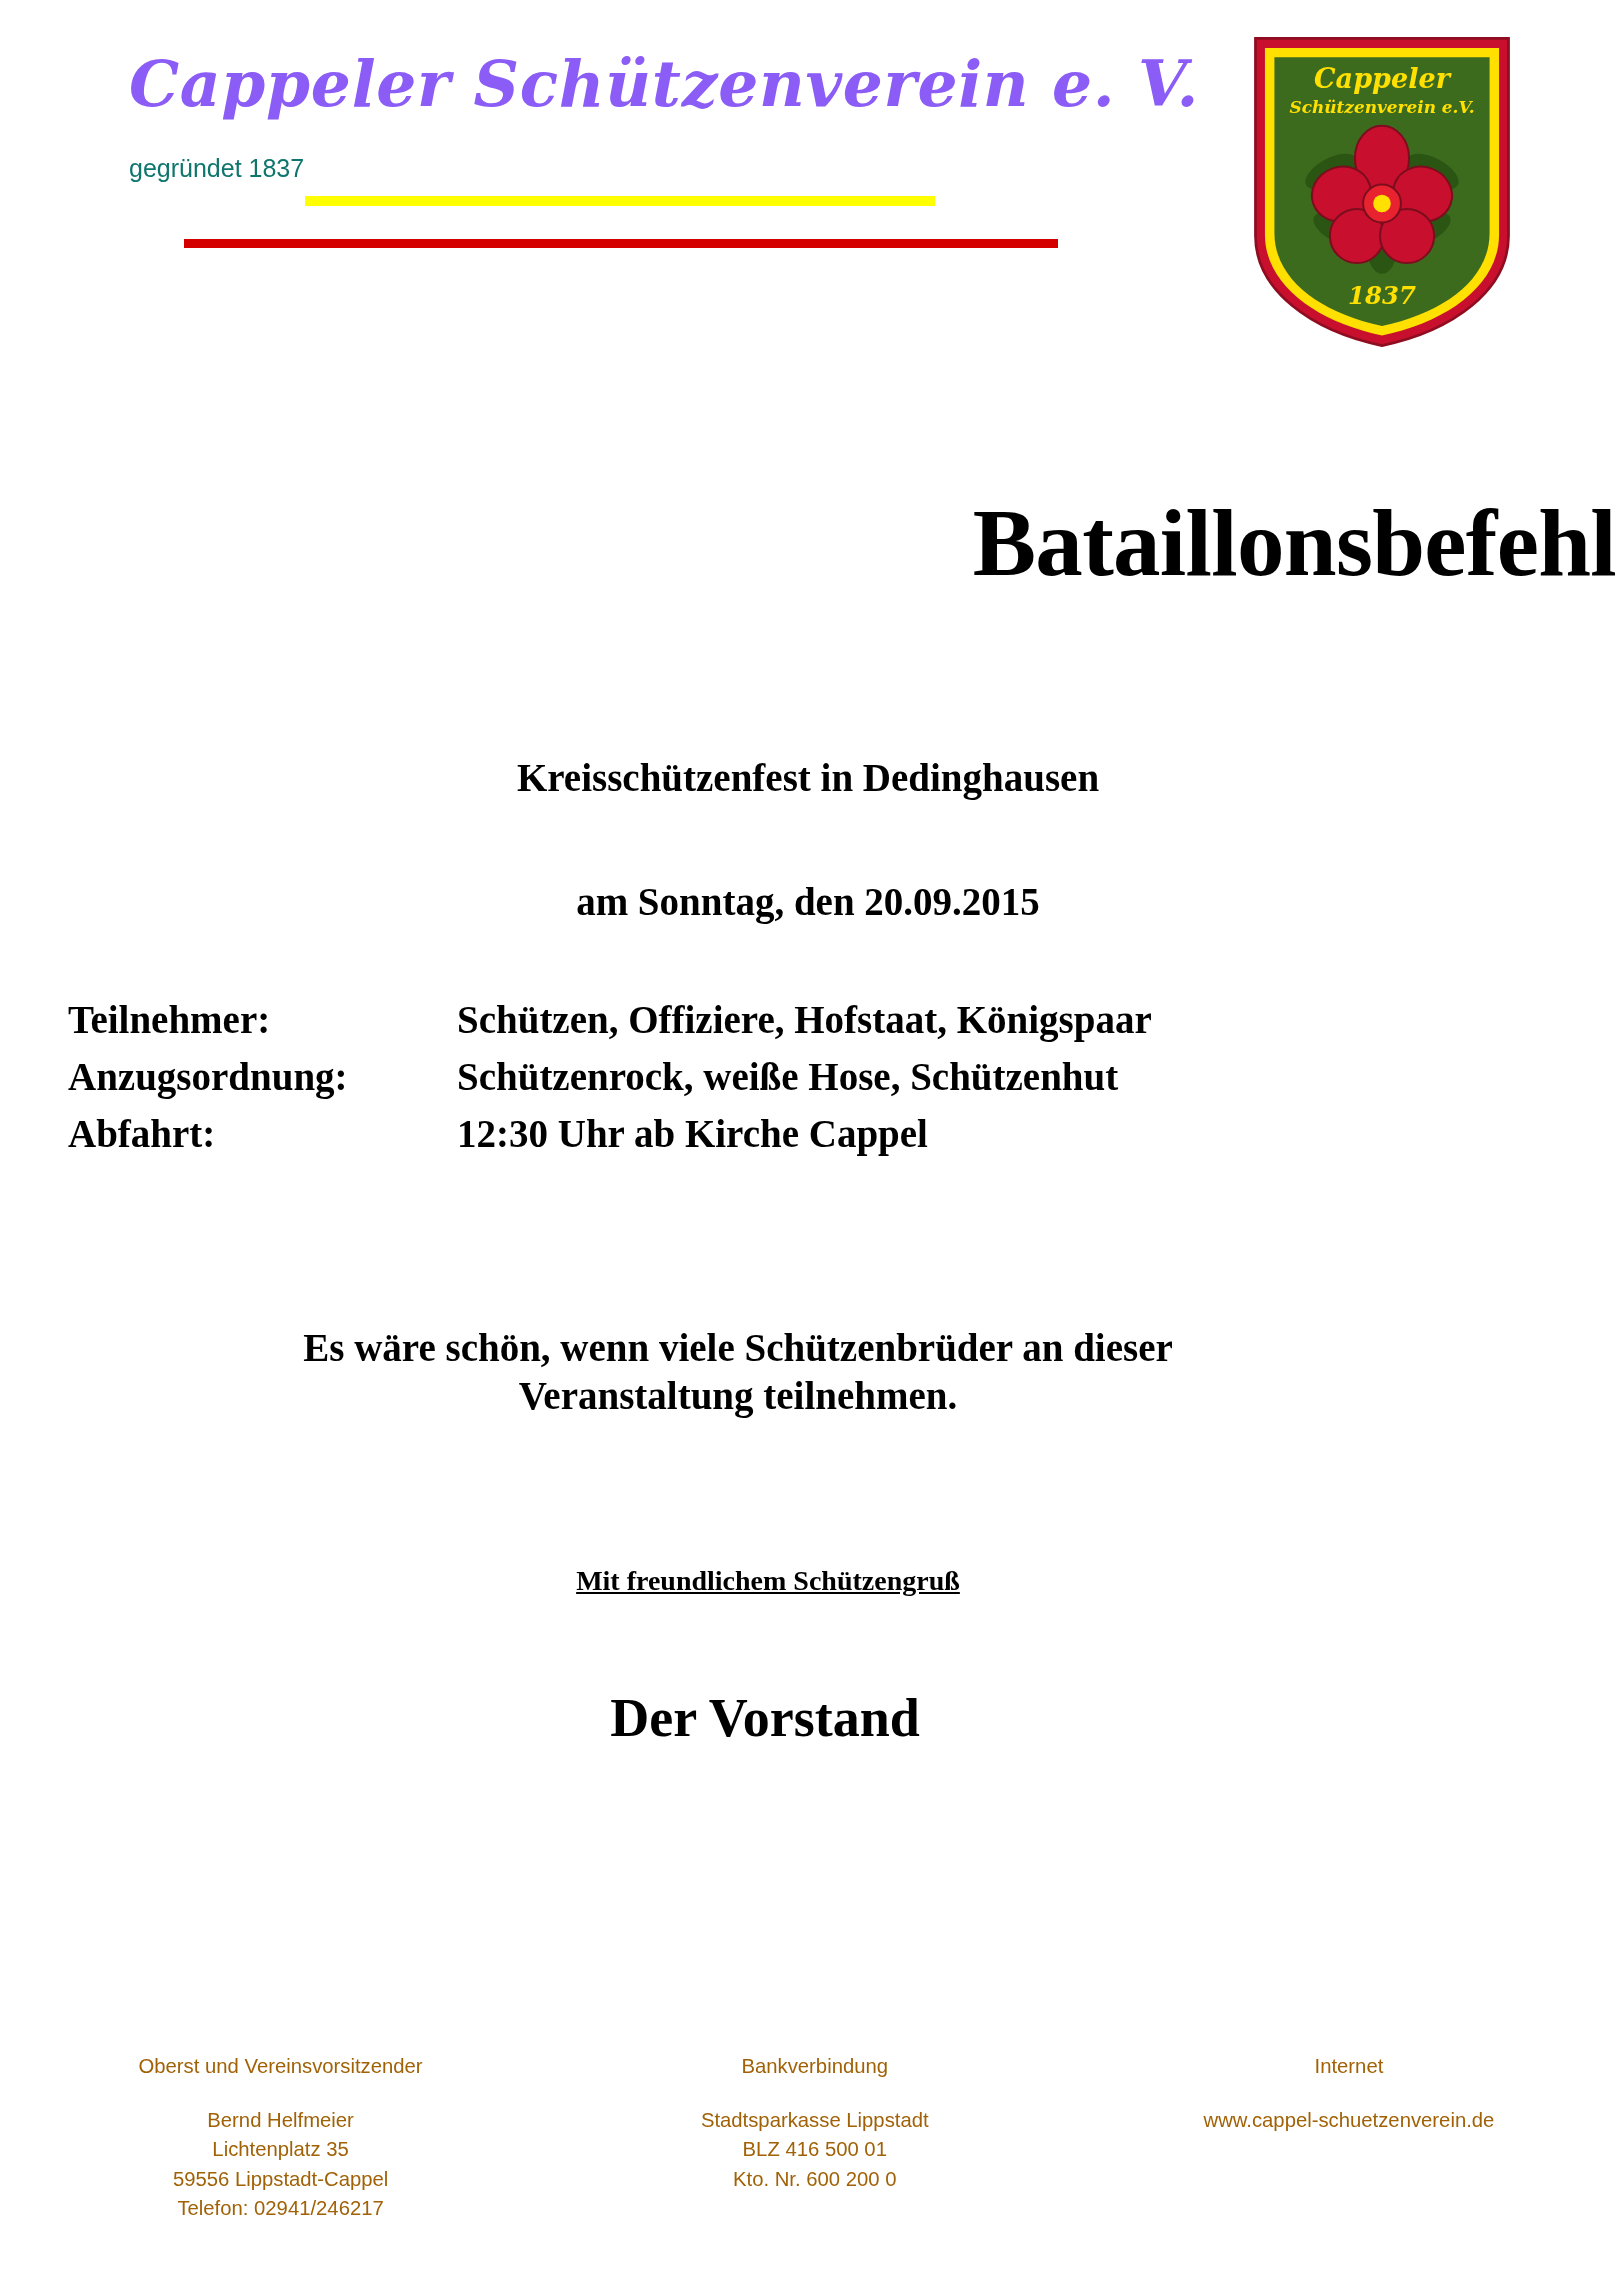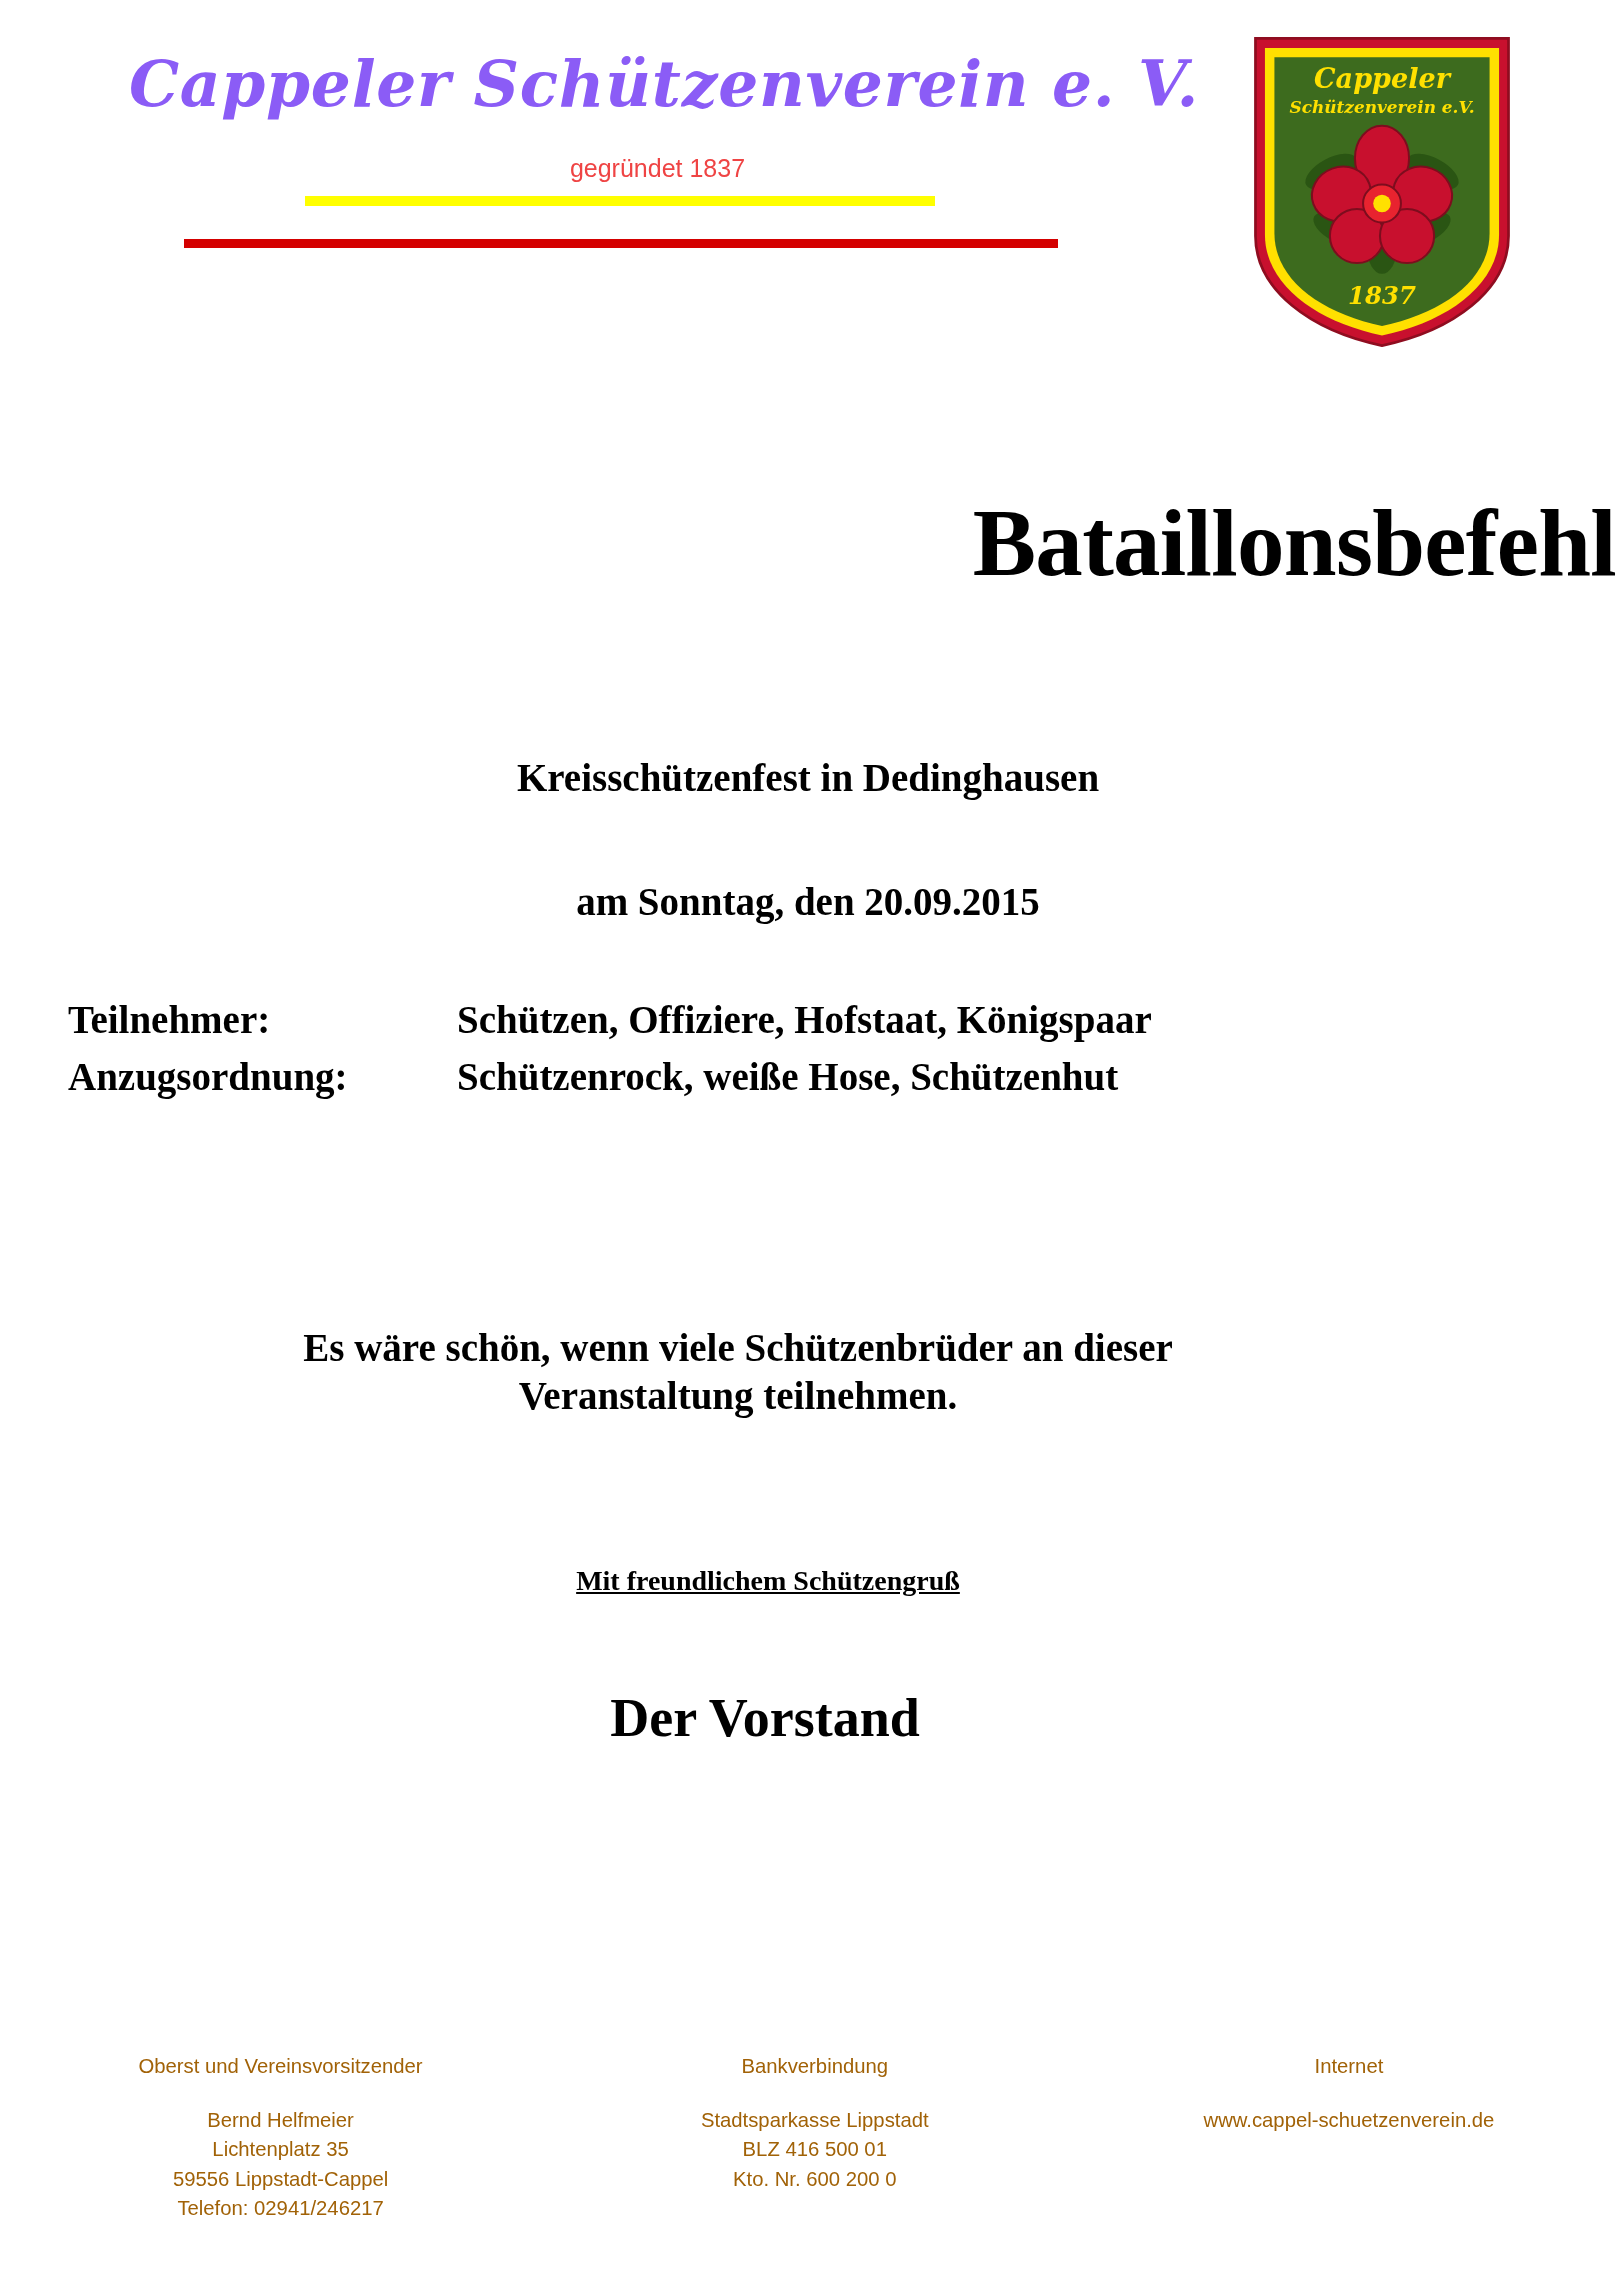--- a/index.html
+++ b/index.html
@@ -36,24 +36,23 @@
     font-size: 63px;
     letter-spacing: 0.7px;
     color: #8b5cf6;
     white-space: nowrap;
   }
   .founded {
     position: absolute;
     left: 129px;
     top: 154px;
     width: 1057px;
-    text-align: center;
     font-family: "Liberation Sans", sans-serif;
     font-size: 25px;
-    color: #ef4444;
+    color: #0f766e;
   }
   .rule-yellow {
     position: absolute;
     left: 305px;
     top: 196px;
     width: 630px;
     height: 9.5px;
     background: #ffff00;
   }
   .rule-red {
@@ -231,20 +230,24 @@
 
 <div class="details">
   <div class="detail-row">
     <div class="detail-label">Teilnehmer:</div>
     <div class="detail-value">Schützen, Offiziere, Hofstaat, Königspaar</div>
   </div>
   <div class="detail-row">
     <div class="detail-label">Anzugsordnung:</div>
     <div class="detail-value">Schützenrock, weiße Hose, Schützenhut</div>
   </div>
+  <div class="detail-row">
+    <div class="detail-label">Abfahrt:</div>
+    <div class="detail-value">12:30 Uhr ab Kirche Cappel</div>
+  </div>
 </div>
 
 <div class="note">
   <div>Es wäre schön, wenn viele Schützenbrüder an dieser</div>
   <div>Veranstaltung teilnehmen.</div>
 </div>
 
 <div class="closing-1">Mit freundlichem Schützengruß</div>
 <div class="closing-2">Der Vorstand</div>
 

